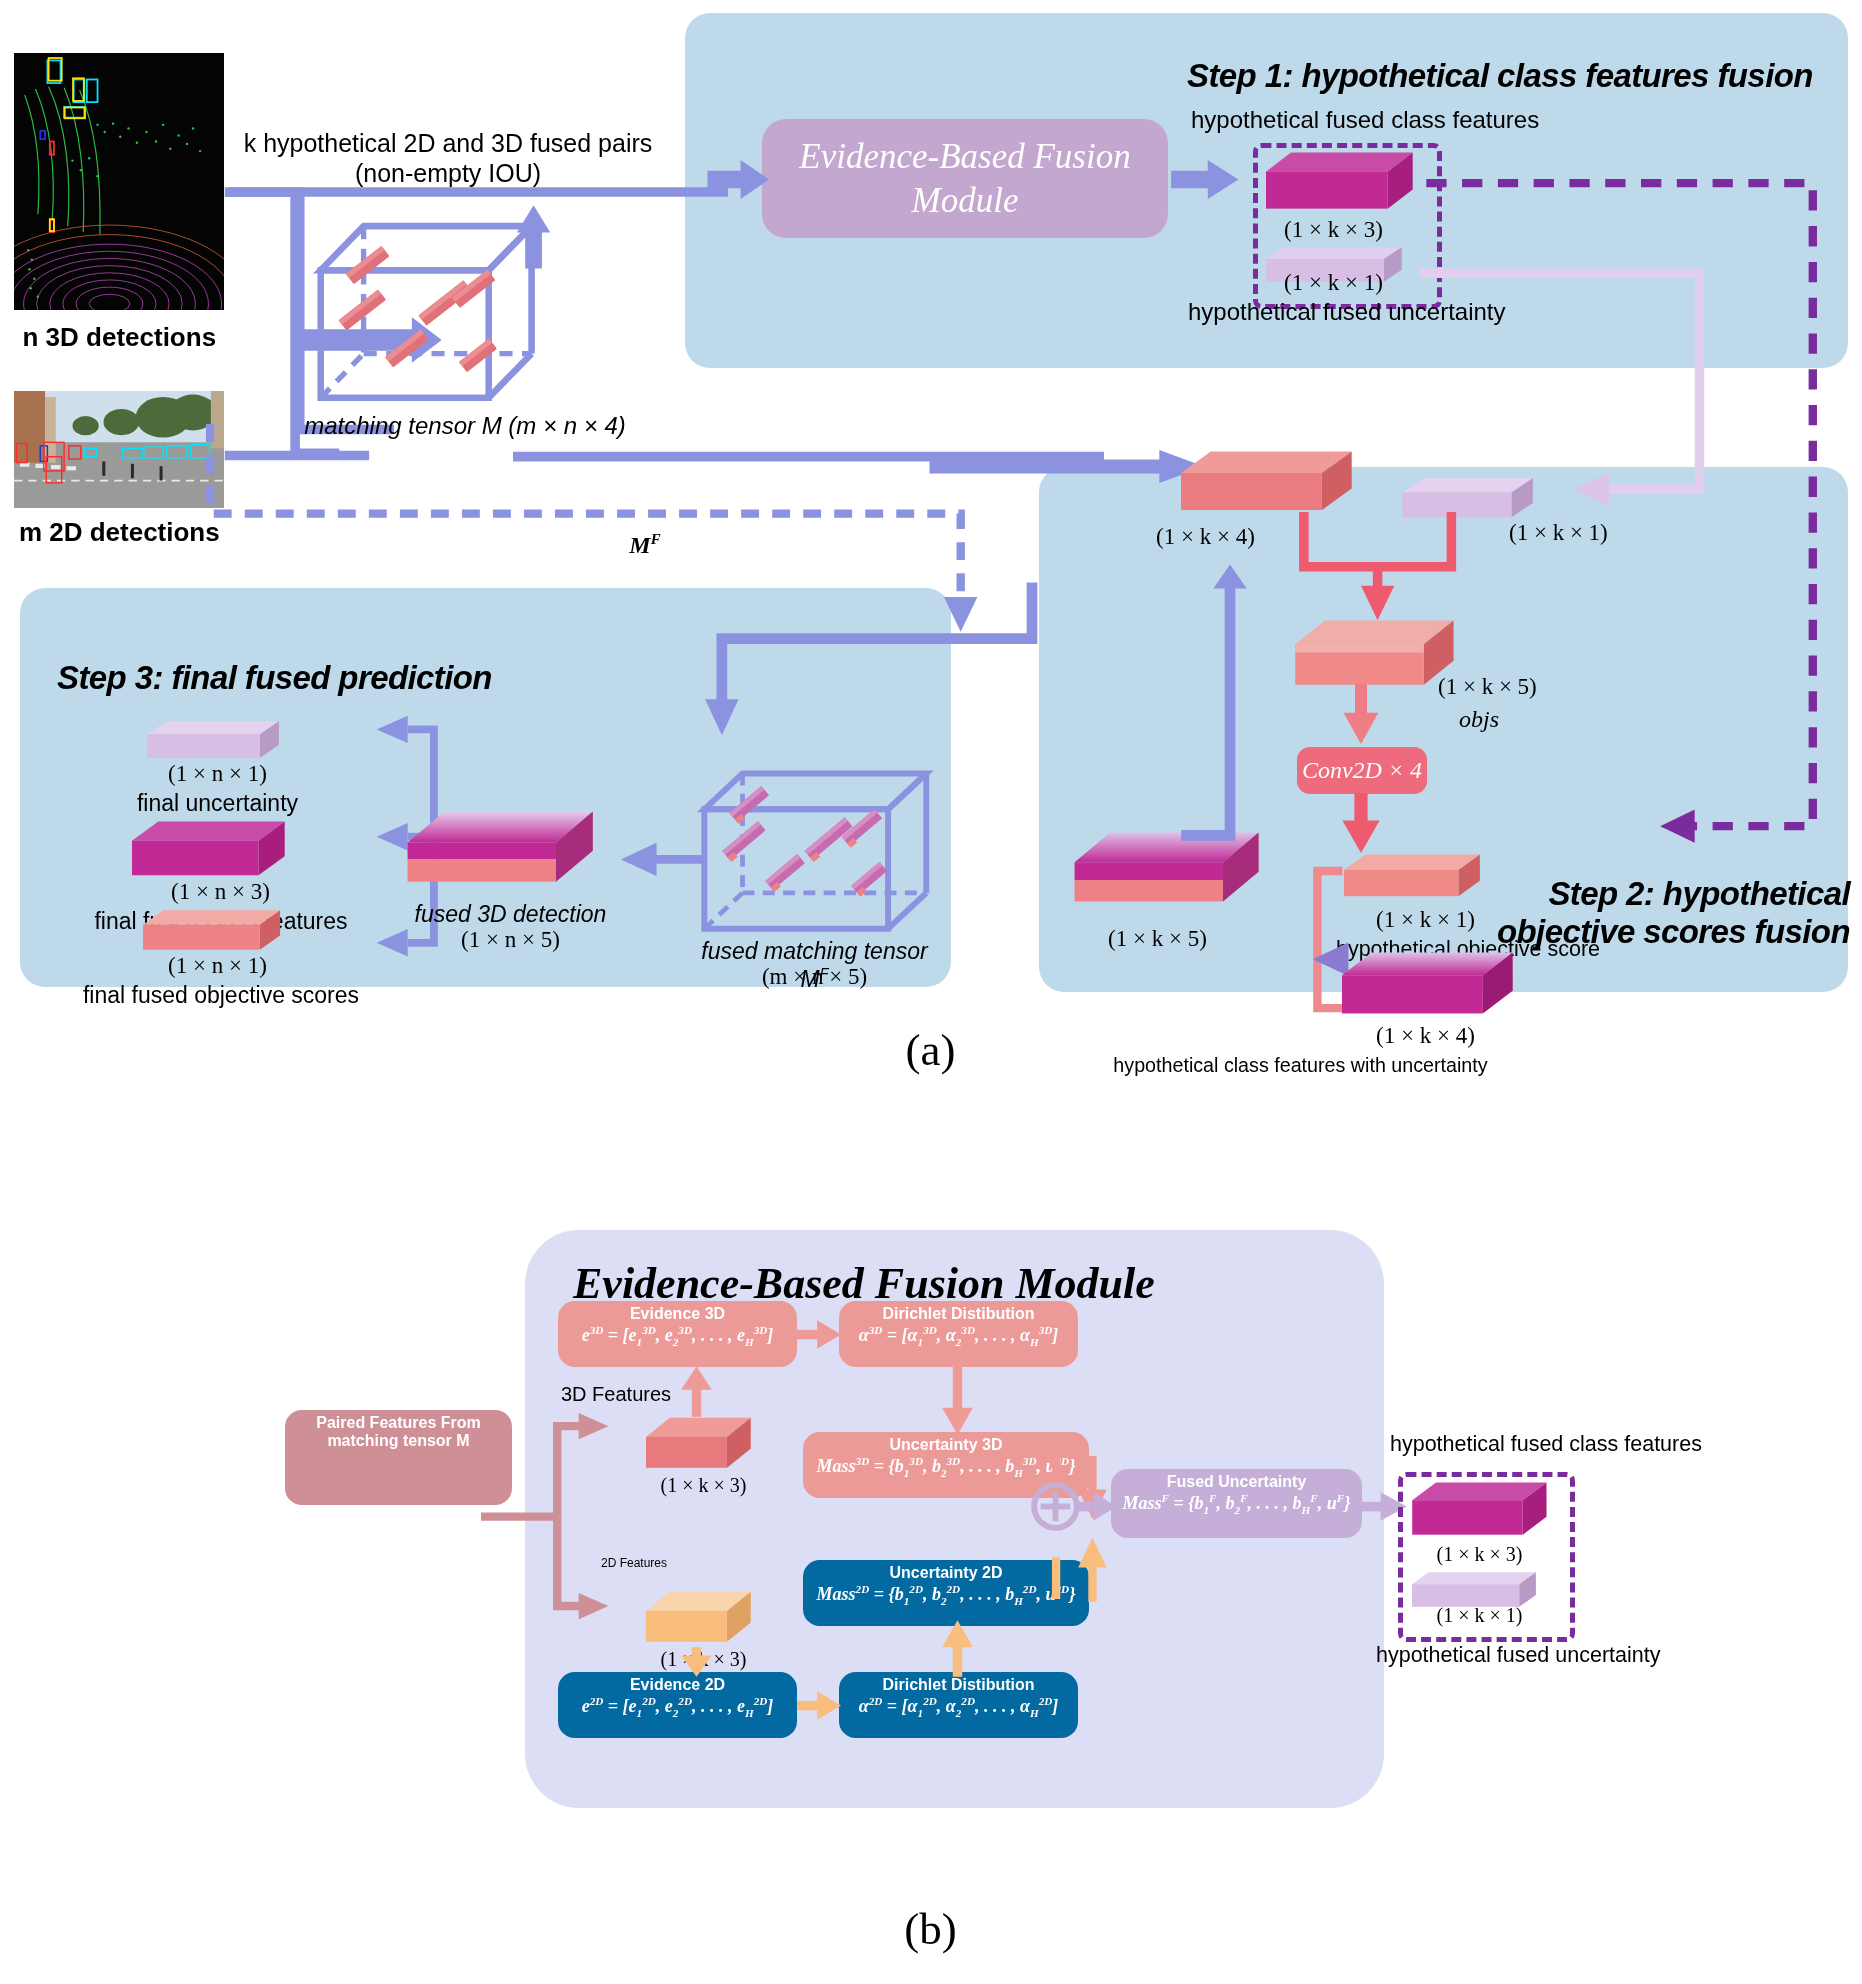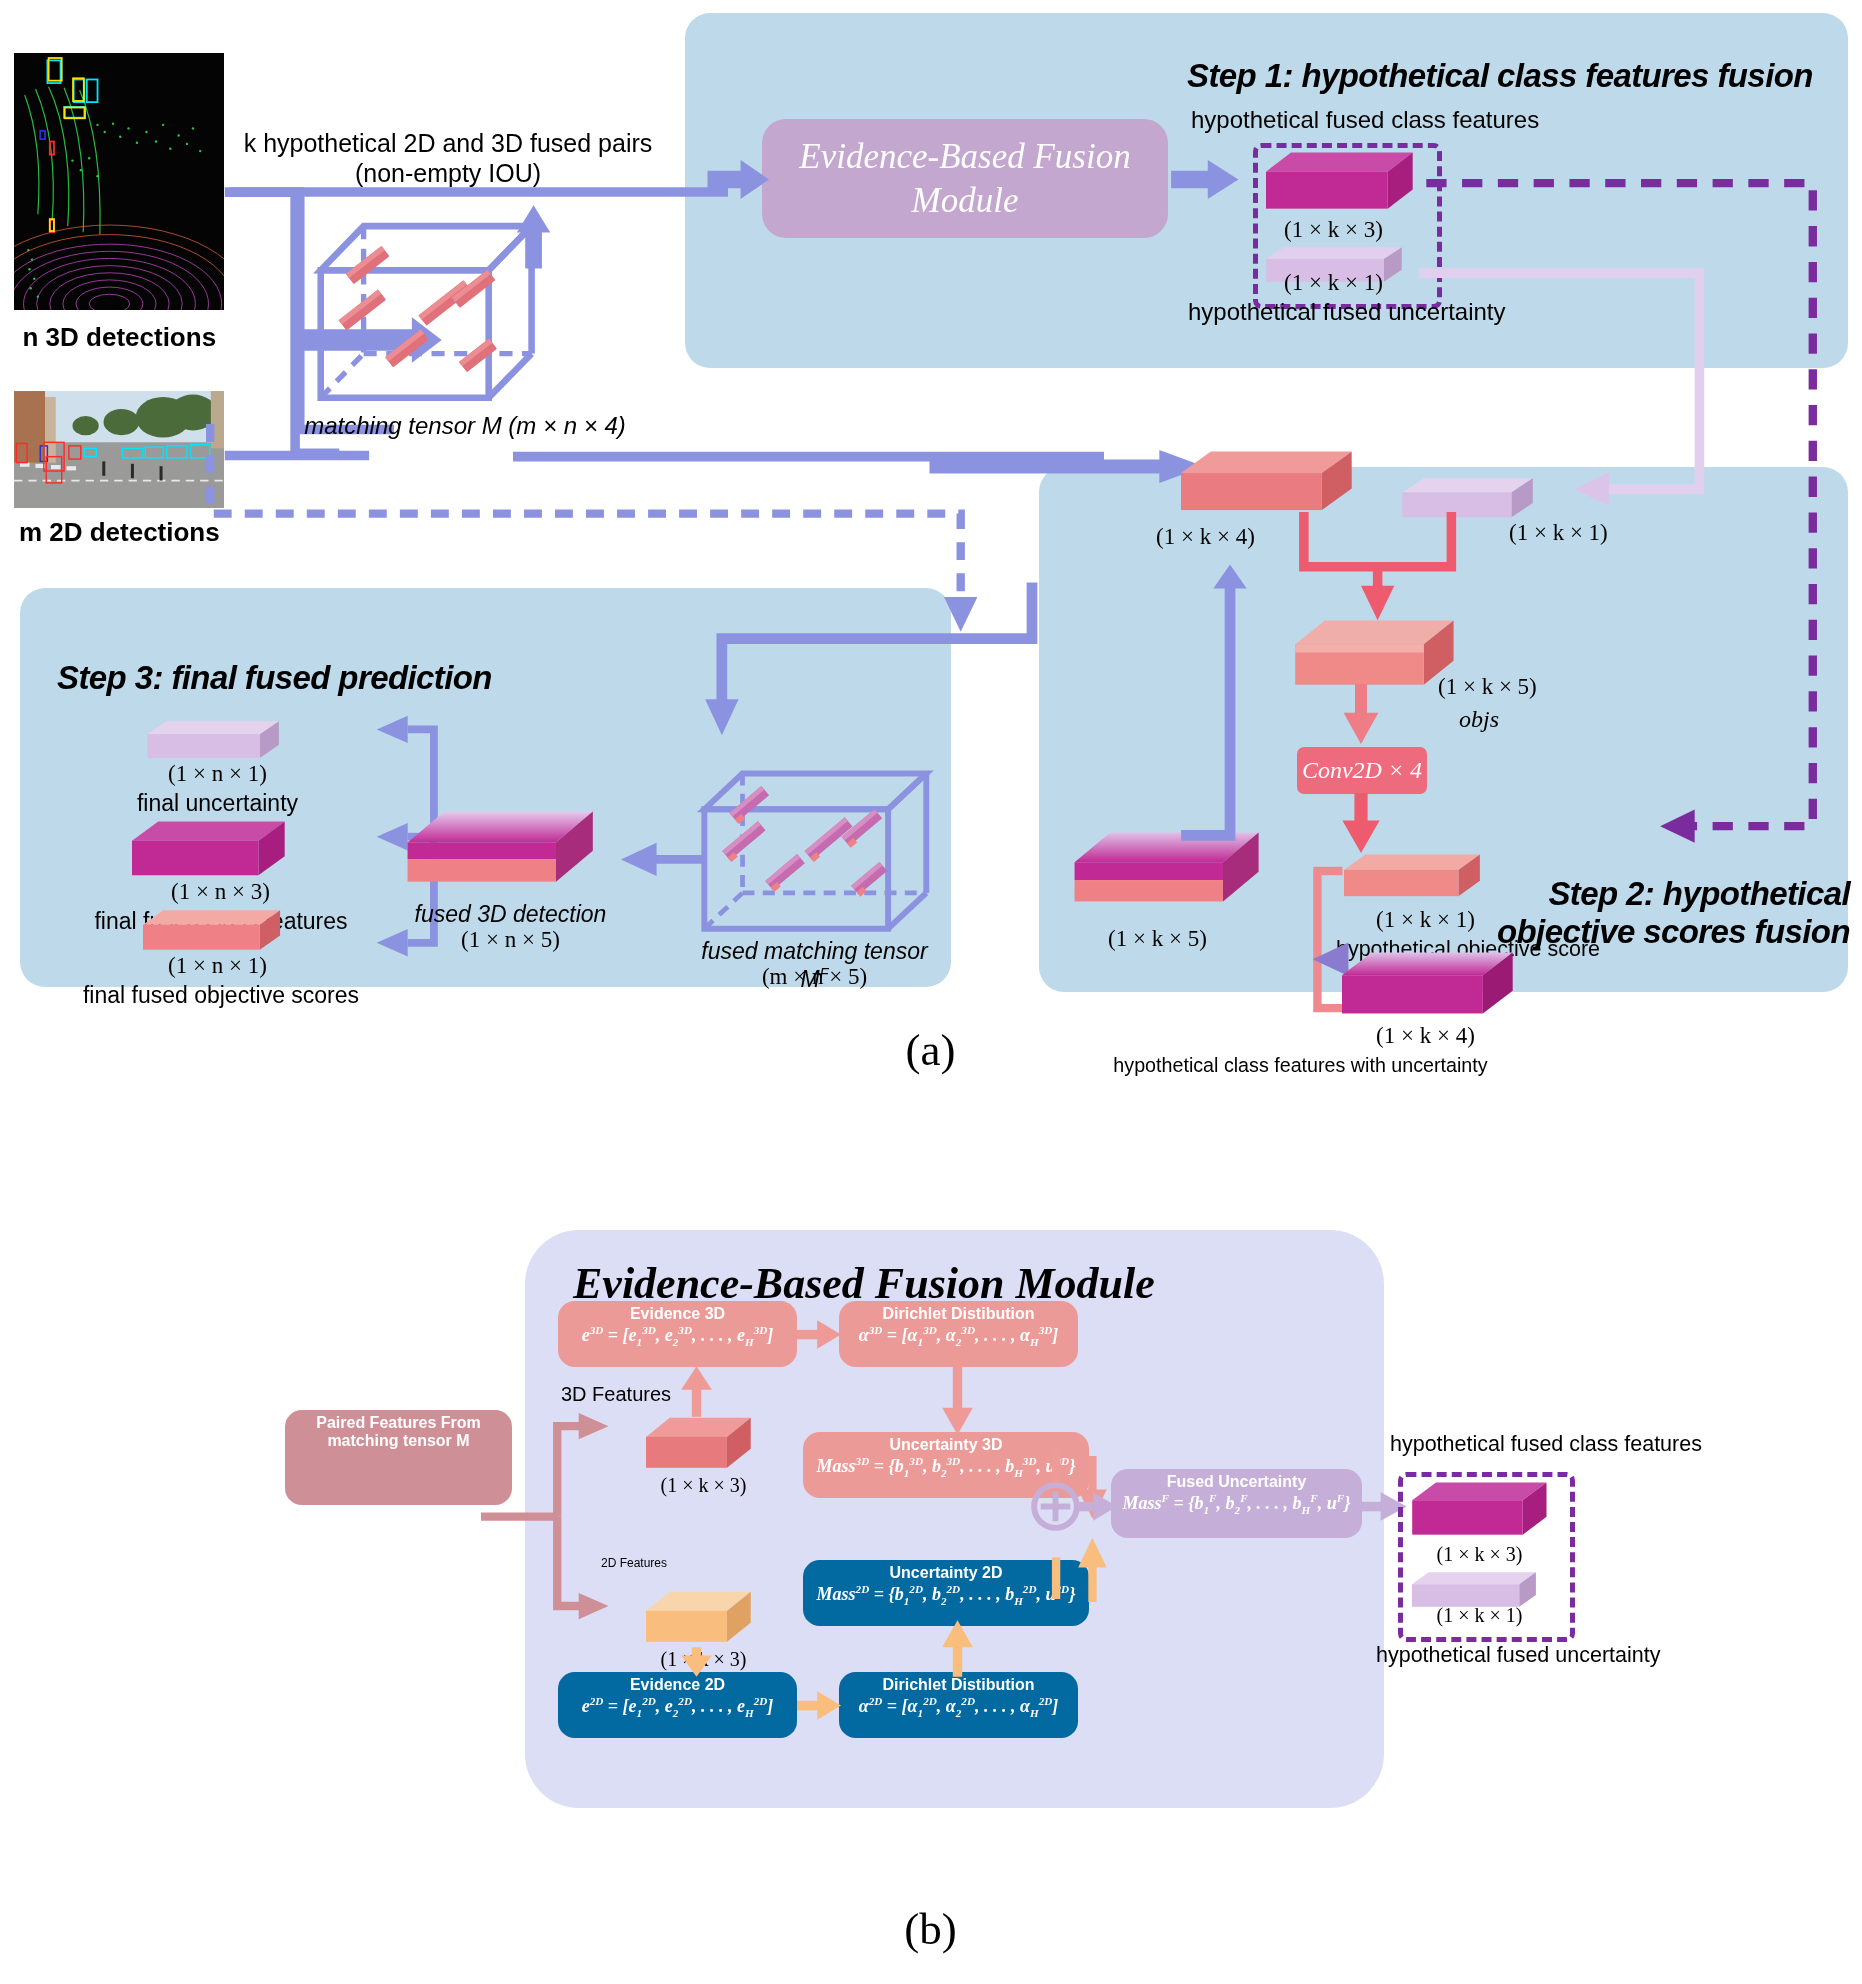--- a/index.html
+++ b/index.html
@@ -26,21 +26,21 @@
   .pbox .t2{font-family:"Liberation Serif",serif;font-style:italic;font-weight:bold;
             font-size:18px;line-height:1.2;margin-top:1.2px;}
   .red-box{background:#ec9a97;}
   .orange-box{background:#0369a1;}
   .rose-box{background:#cf8f96;}
   .lilac-box{background:#c5aed8;}
   .ebf-module{background:#c4a7cf;border-radius:24px;display:flex;align-items:center;
               justify-content:center;color:#fff;text-align:center;
               font-family:"Liberation Serif",serif;font-style:italic;font-size:35px;
               line-height:1.25;}
-  .conv-box{background:#ee6b7e;border-radius:7px;display:flex;align-items:center;
+  .conv-box{background:#ee6b7e;border-radius:13px;display:flex;align-items:center;
             justify-content:center;color:#fff;
             font-family:"Liberation Serif",serif;font-style:italic;font-size:24px;}
   
   svg{display:block;overflow:visible;}
   .dashbox{border:5.4px dashed #7a2c9e;border-radius:8.4px;}
   sup{font-size:.62em;vertical-align:super;}
   sub{font-size:.62em;vertical-align:sub;}
 </style>
 </head>
 <body>
@@ -289,20 +289,23 @@
   <path d="M318 344 L318 400 L260 372 Z" fill="#dbc4e8"></path>
 </svg>
 
 <svg class="abs" style="left:203px;top:418px;width:883px;height:215px;" viewBox="0 0 1480 360" width="883" height="215">
   <g stroke="#8b92e0" stroke-width="14" fill="none" stroke-dasharray="30 22">
     <path d="M12 10 L12 160 L1270 160 L1270 320"></path>
   </g>
   <path d="M1242 300 L1298 300 L1270 358 Z" fill="#8b92e0"></path>
 </svg>
 <div class="abs" style="left:251px;top:531px;width:788px;text-align:center;">
+  <div style="font-family:'Liberation Serif',serif;font-weight:bold;font-style:italic;font-size:24px;">
+    <span>M</span><sup>F</sup>
+  </div>
 </div>
 
 <svg class="abs" style="left:513px;top:441px;width:597px;height:36px;" viewBox="0 0 1000 60" width="597" height="36">
   <g stroke="#8b92e0" stroke-width="16" fill="none">
       <path d="M0 26 L990 26"></path>
     </g>
 </svg>
 
 <div class="abs step-title" style="left:1480px;top:859px;width:370px;text-align:right;line-height:1.16;">
   <div>Step 2: hypothetical</div>

